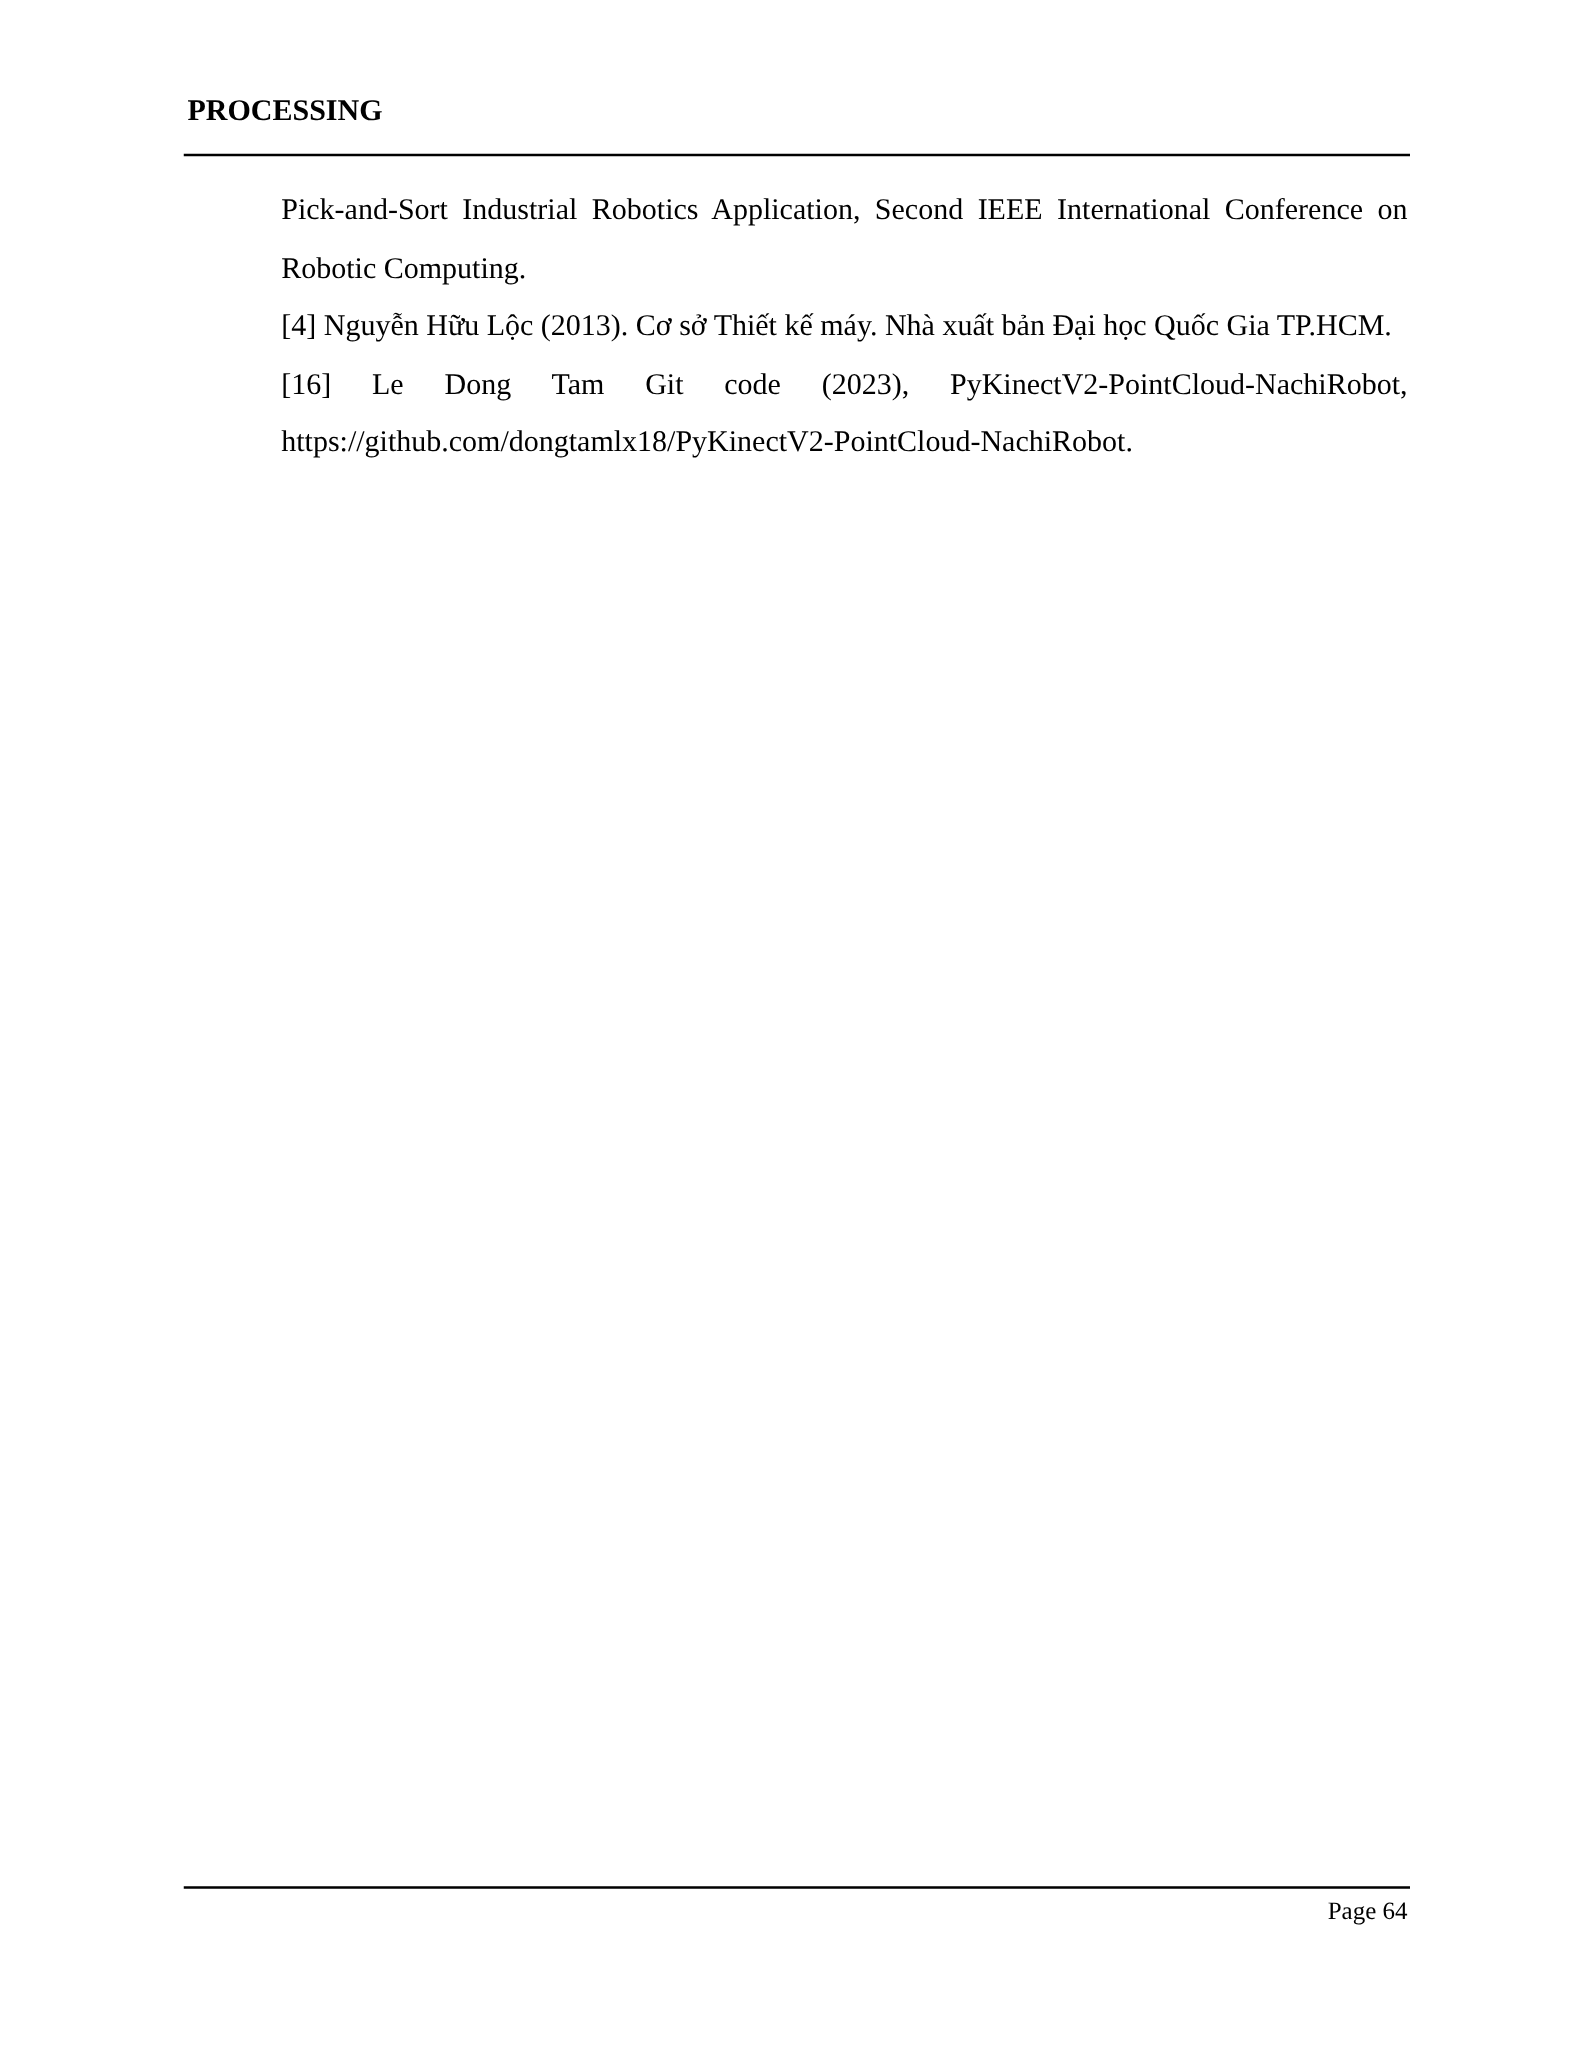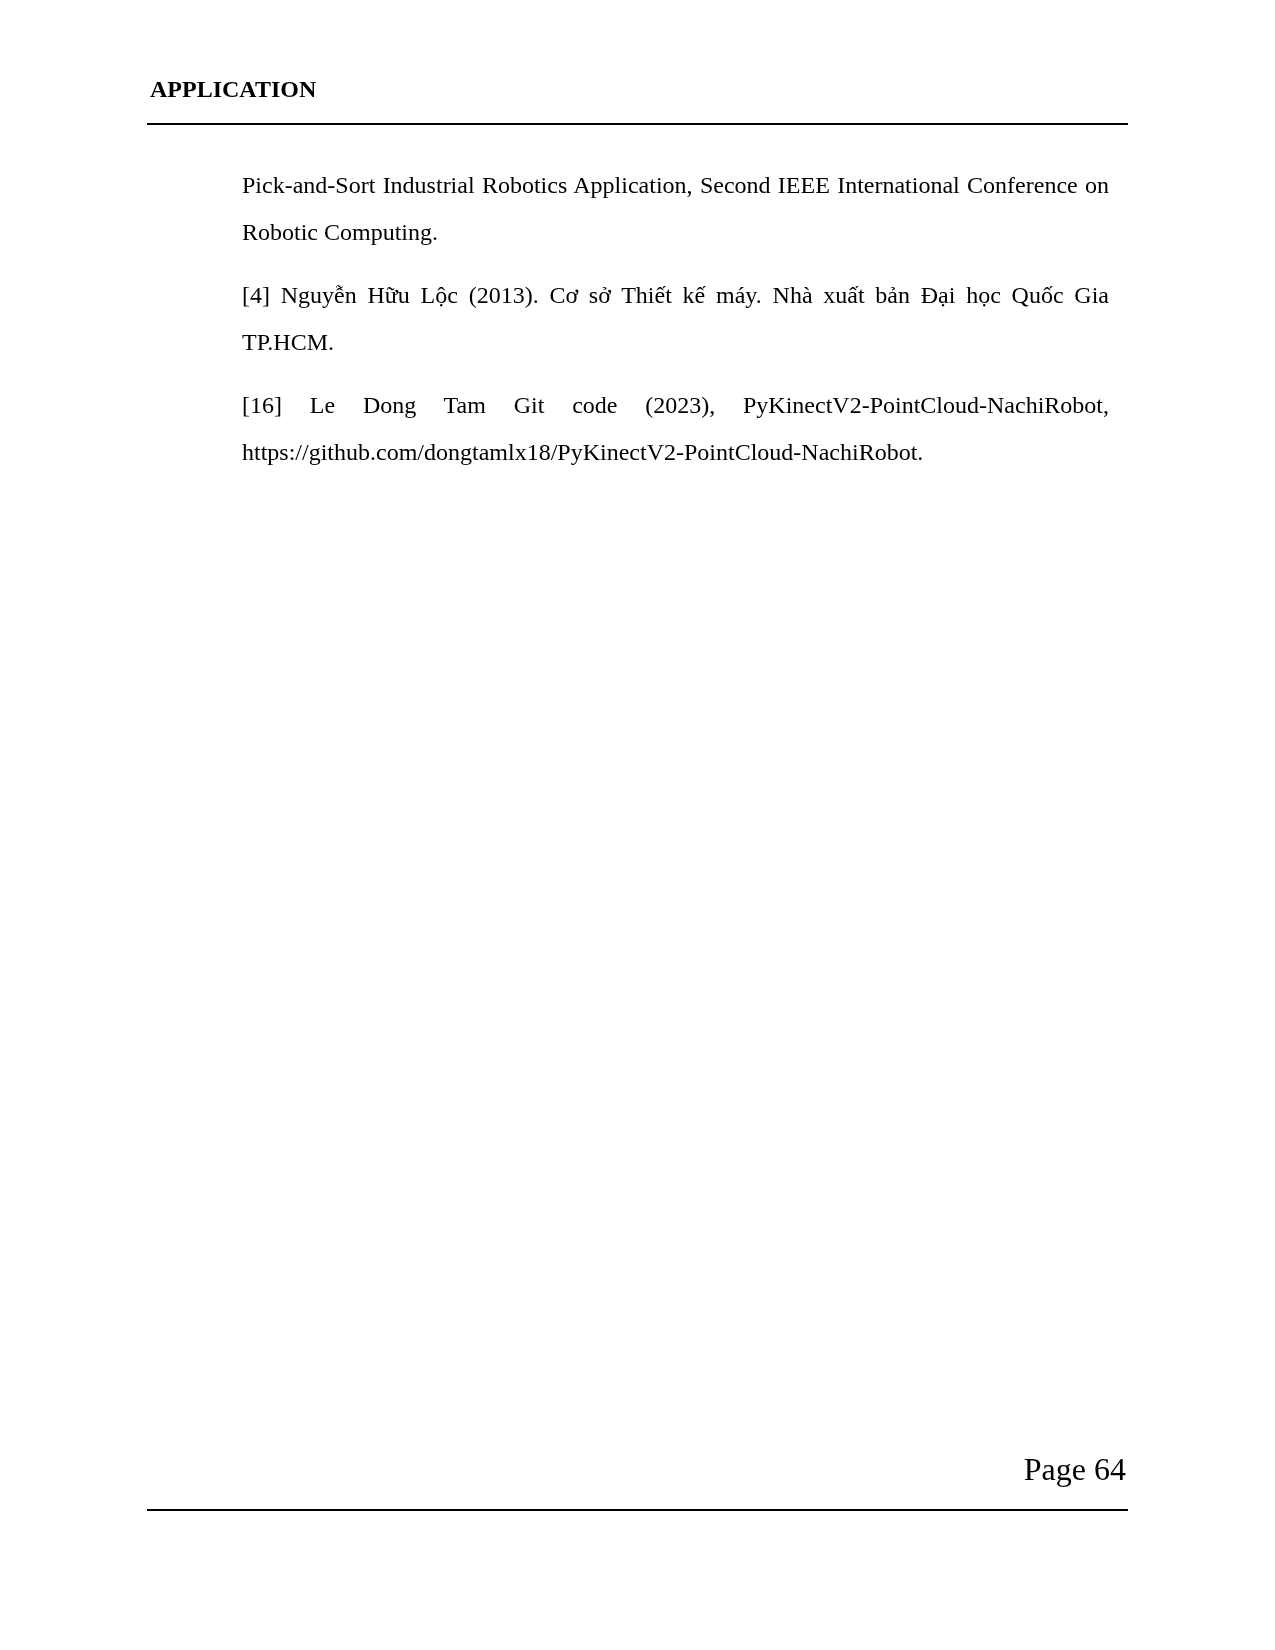--- a/index.html
+++ b/index.html
@@ -36,36 +36,36 @@
     .body {
       position: absolute;
       left: 225px;
       top: 145px;
       width: 901px;
       font-size: 24px;
       line-height: 46.6px;
       text-align: justify;
     }
     .ref {
-      margin: 17px;
+      margin: 0;
       text-align: justify;
       text-align-last: left;
     }
     .footer-page {
       position: absolute;
       right: 149px;
-      top: 1454px;
-      font-size: 32px;
+      top: 1514px;
+      font-size: 20px;
       line-height: 30px;
     }
   </style>
 </head>
 <body>
 
-<div class="header-title">APPLICATION</div>
+<div class="header-title">PROCESSING</div>
 <div class="rule top"></div>
 
 <div class="body">
   <p class="ref">Pick-and-Sort Industrial Robotics Application, Second IEEE International Conference on Robotic Computing.</p>
   <p class="ref">[4] Nguyễn Hữu Lộc (2013). Cơ sở Thiết kế máy. Nhà xuất bản Đại học Quốc Gia TP.HCM.</p>
   <p class="ref">[16] Le Dong Tam Git code (2023), PyKinectV2-PointCloud-NachiRobot, https://github.com/dongtamlx18/PyKinectV2-PointCloud-NachiRobot.</p>
 </div>
 
 <div class="rule bottom"></div>
 <div class="footer-page">Page 64</div>

